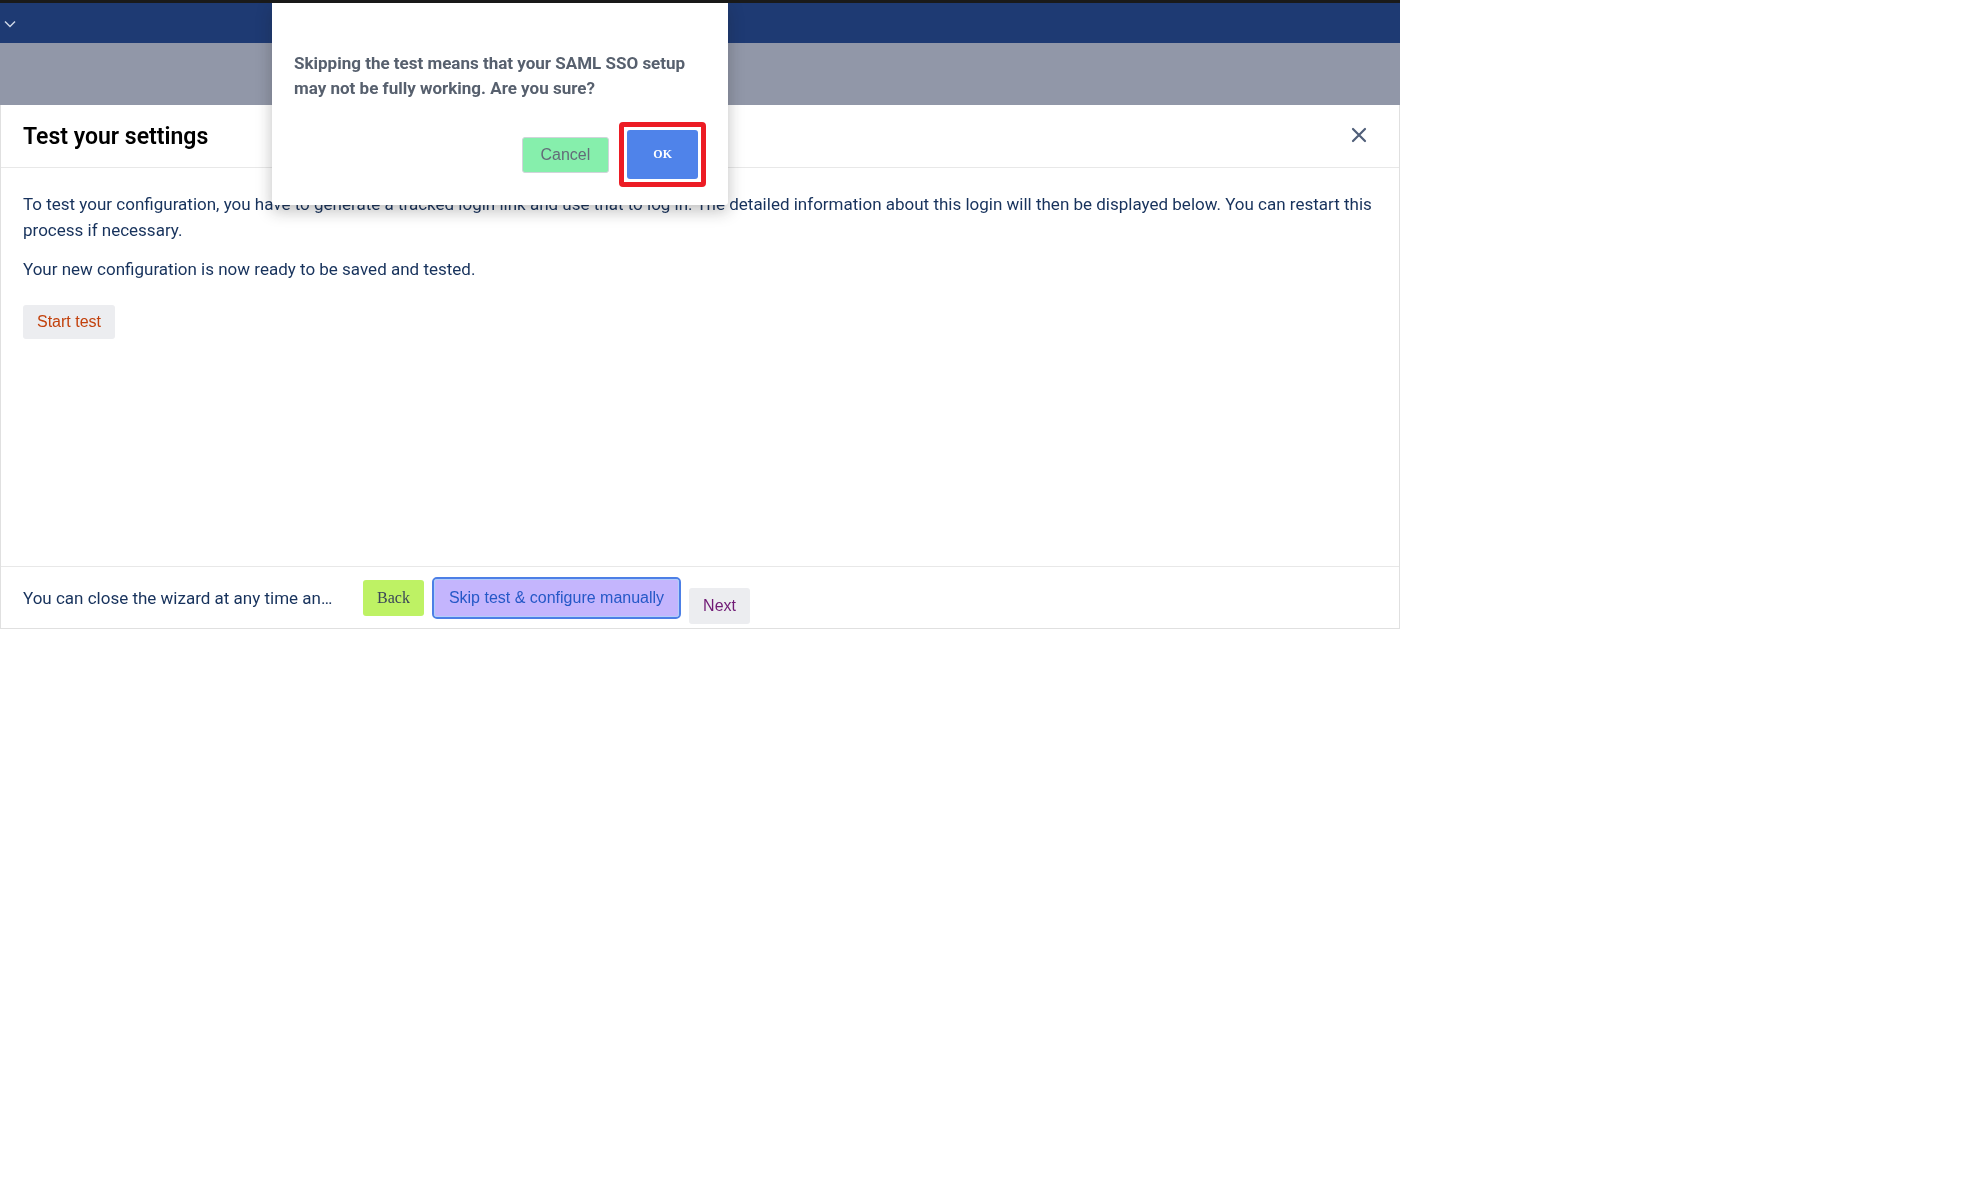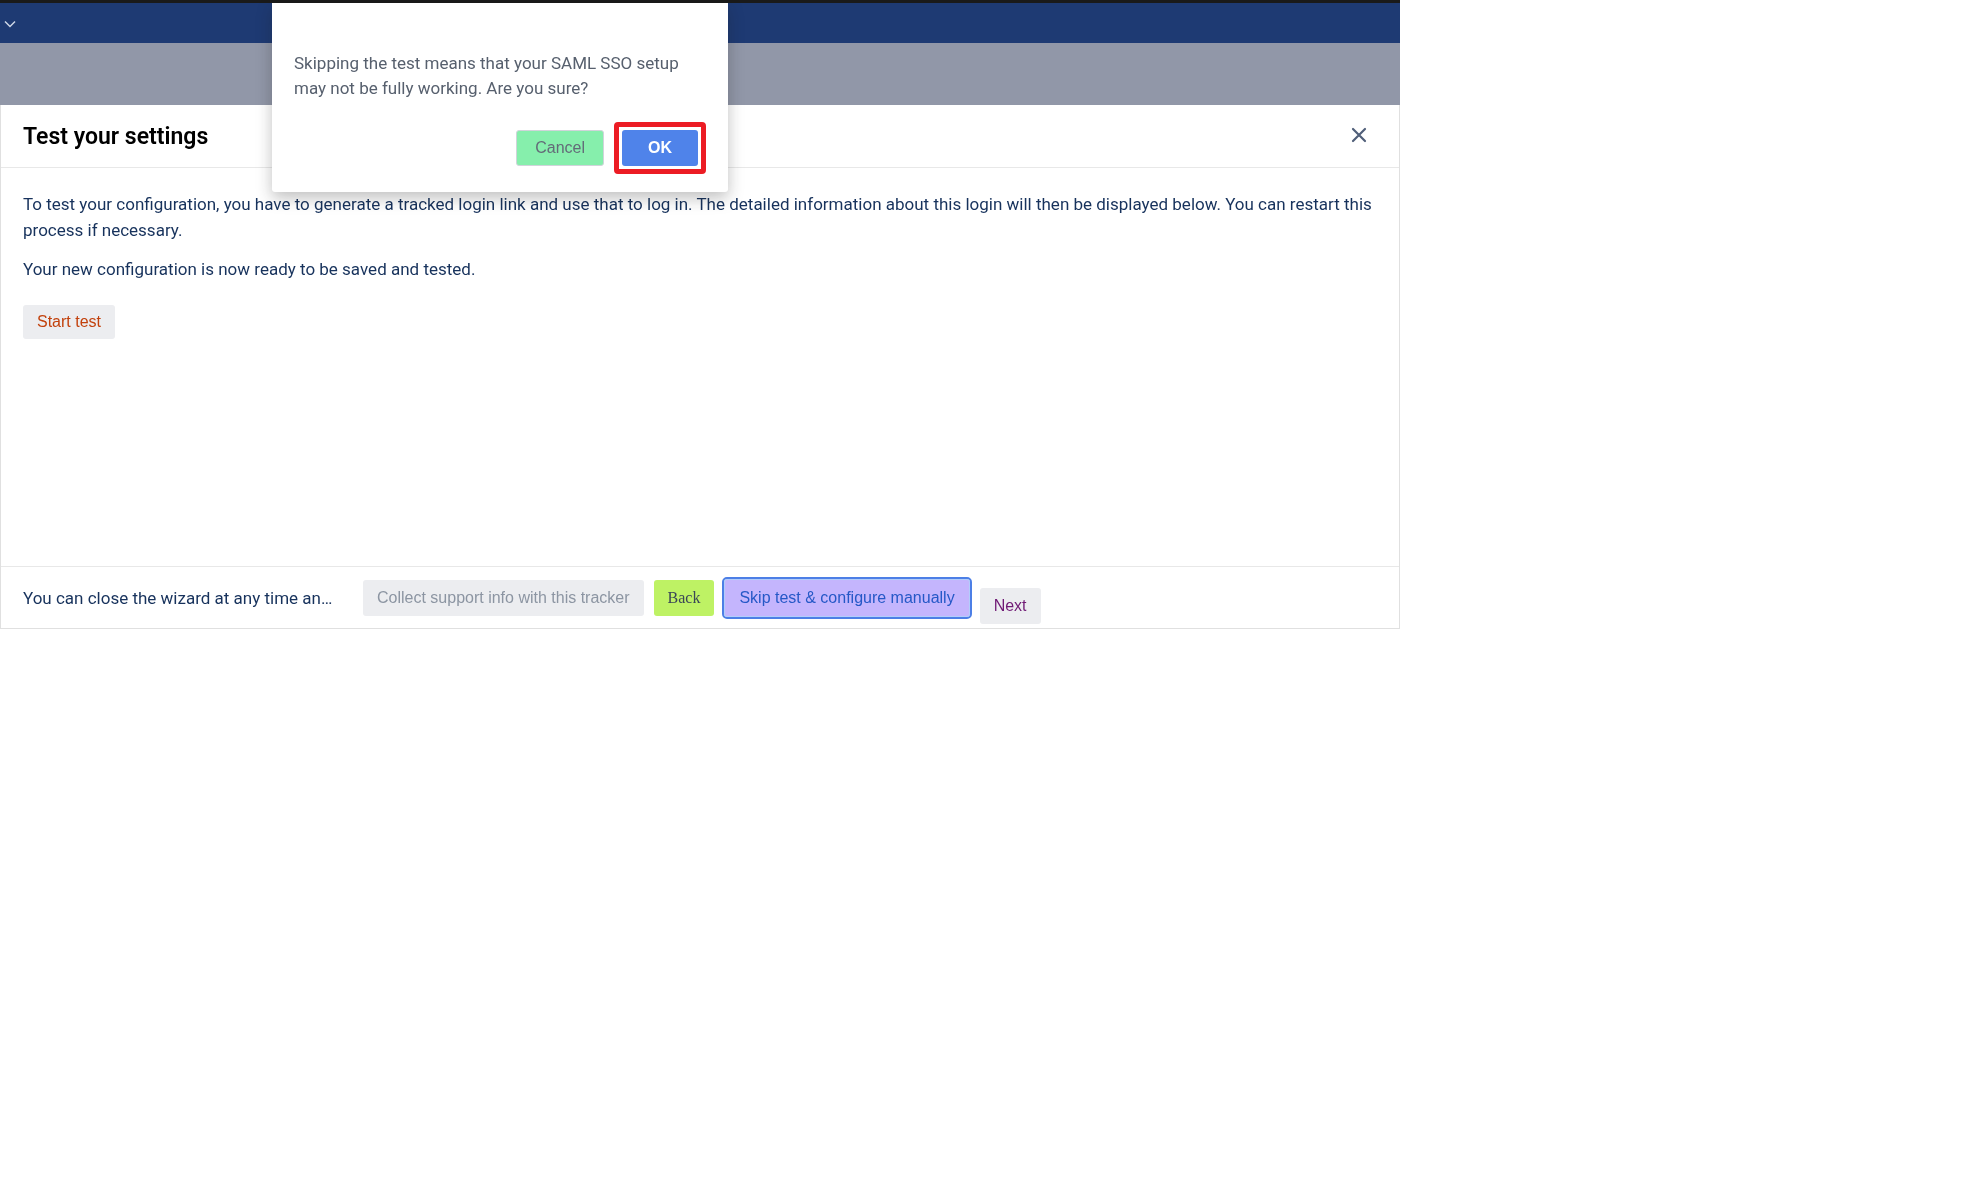--- a/index.html
+++ b/index.html
@@ -167,20 +167,21 @@
       border-radius: 0 0 3px 3px;
       padding: 48px 22px 18px 22px;
       z-index: 100;
     }
     
     .modal-text {
       font-size: 17px;
       color: #57606e;
       line-height: 1.45;
       margin-bottom: 22px;
+      font-weight: bold;
     }
     
     .modal-buttons {
       display: flex;
       justify-content: flex-end;
       align-items: center;
       gap: 10px;
     }
     
     .btn-cancel {
@@ -196,25 +197,26 @@
     .ok-button-wrap {
       border: 5px solid #ec1c24;
       border-radius: 4px;
       padding: 3px;
     }
     
     .btn-ok {
       background: #4f83ea;
       color: #fff;
       font-weight: 600;
-      padding: 9px 26px;
-      font-size: 16px;
+      padding: 17px 26px;
+      font-size: 12px;
       border: none;
       border-radius: 3px;
       cursor: pointer;
+      font-family: Liberation Serif, serif;
     }
   </style>
 </head>
 <body>
 
 <div class="top-black-bar"></div>
 
 <div class="top-nav">
   <span class="chevron">
     <svg width="12" height="8" viewBox="0 0 12 8">
@@ -238,21 +240,20 @@
 
   <div class="panel-body">
     <p class="body-text">To test your configuration, you have to generate a tracked login link and use that to log in. The detailed information about this login will then be displayed below. You can restart this process if necessary.</p>
     <p class="body-text">Your new configuration is now ready to be saved and tested.</p>
     <button class="start-test-btn">Start test</button>
   </div>
 
   <div class="panel-footer">
     <span class="footer-text">You can close the wizard at any time and con...</span>
     <span class="footer-spacer"></span>
-    <button class="btn btn-grey-muted">Collect support info with this tracker</button>
     <button class="btn btn-grey">Back</button>
     <button class="btn btn-outline-blue">Skip test &amp; configure manually</button>
     <button class="btn btn-next">Next</button>
   </div>
 
 </div>
 
 <div class="modal">
   <p class="modal-text">Skipping the test means that your SAML SSO setup may not be fully working. Are you sure?</p>
   <div class="modal-buttons">

